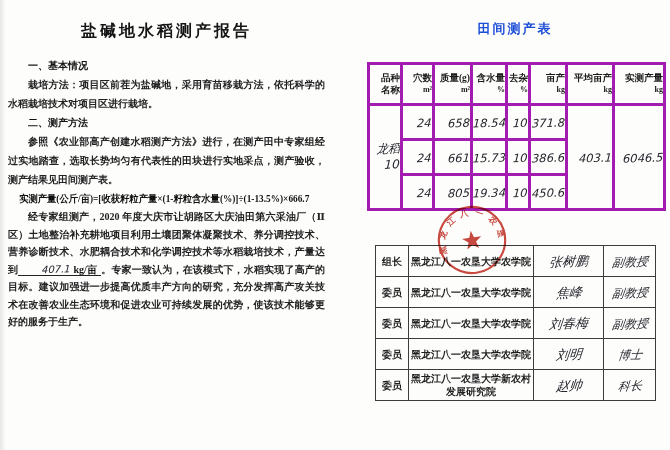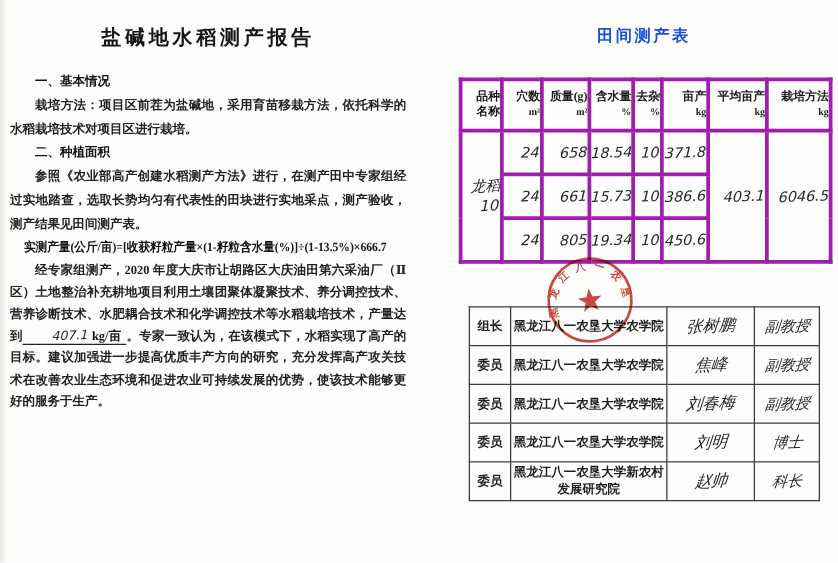--- a/index.html
+++ b/index.html
@@ -82,21 +82,21 @@
 <div class="page" id="page-left">
   <div class="doc">
     <h1>盐碱地水稻测产报告</h1>
 
 
     <p class="h2">一、基本情况</p>
 
 
     <p class="body ind"><b>栽培方法：</b><span>项目区前茬为盐碱地，采用育苗移栽方法，依托科学的水稻栽培技术对项目区进行栽培。</span></p>
 
-    <p class="h2">二、种植面积</p>
+    <p class="h2">二、测产方法</p>
 
     <p class="body ind"><span>参照</span><b>《农业部高产创建水稻测产方法》</b><span>进行，在测产田中专家组经过实地踏查，选取长势均匀有代表性的田块进行实地采点，测产验收，测产结果见田间测产表。</span></p>
 
     <p class="formula">实测产量(公斤/亩)=[收获籽粒产量×(1-籽粒含水量(%)]÷(1-13.5%)×666.7</p>
 
 
     <p class="body ind result"><span>经专家组测产，2020 年度大庆市让胡路区大庆油田第六采油厂（Ⅱ区）土地整治补充耕地项目利用土壤团聚体凝聚技术、养分调控技术、营养诊断技术、水肥耦合技术和化学调控技术等水稻栽培技术，产量达到</span><span class="blank"><span class="hand">407.1</span> <b>kg/亩</b></span><span>。专家一致认为，在该模式下，水稻实现了高产的目标。建议加强进一步提高优质丰产方向的研究，充分发挥高产攻关技术在改善农业生态环境和促进农业可持续发展的优势，使该技术能够更好的服务于生产。</span></p>
   </div>
 </div>
 
@@ -139,21 +139,21 @@
           </th>
       <th>
             <div>亩产</div>
             <div class="sub">kg</div>
           </th>
       <th>
             <div>平均亩产</div>
             <div class="sub">kg</div>
           </th>
       <th>
-            <div>栽培方法</div>
+            <div>实测产量</div>
             <div class="sub">kg</div>
           </th>
     </tr>
     <tr>
       <td rowspan="3" class="variety"><span class="hand">龙稻10</span></td>
       <td><span class="hand">24</span></td>
       <td><span class="hand">658</span></td>
       <td><span class="hand">18.54</span></td>
       <td><span class="hand">10</span></td>
       <td><span class="hand">371.8</span></td>

